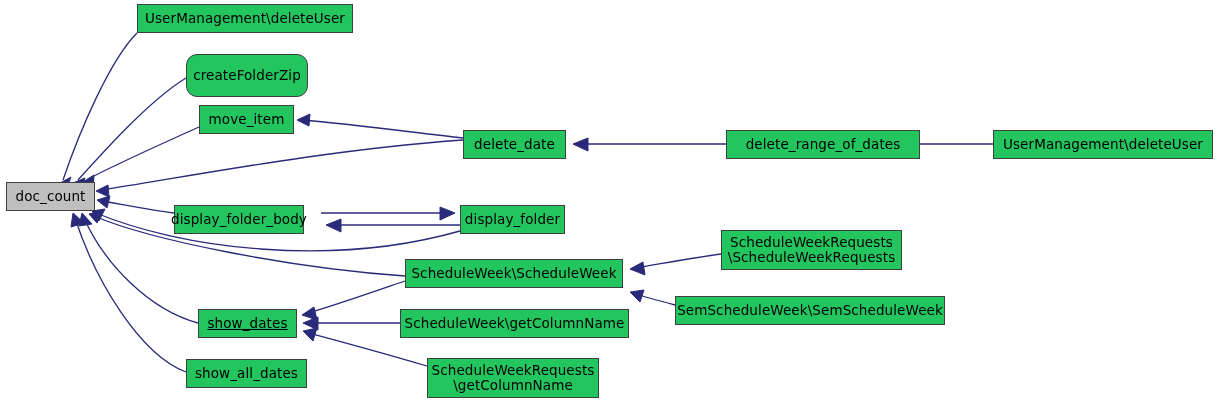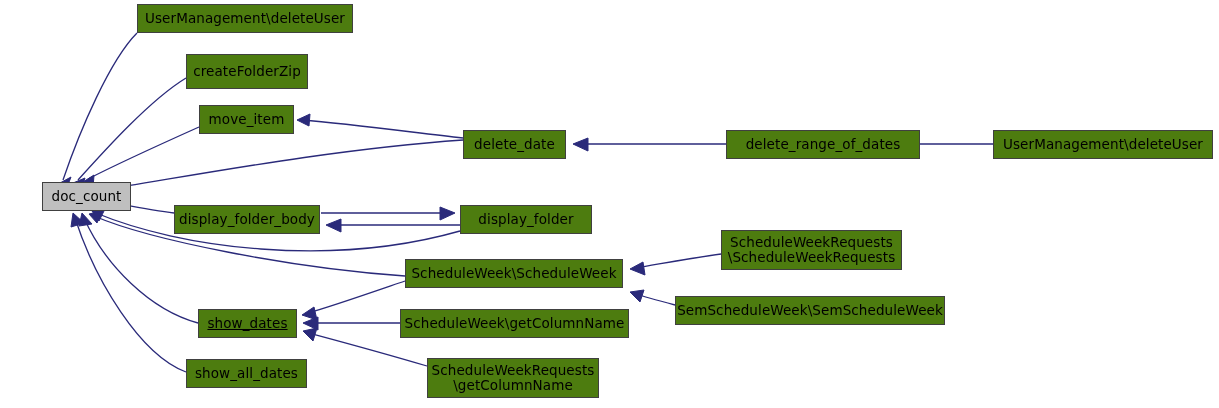--- a/index.html
+++ b/index.html
@@ -21,34 +21,33 @@
     position: absolute;
     left: 0;
     top: 0;
     width: 1219px;
     height: 408px;
   }
   .node {
     position: absolute;
     box-sizing: border-box;
     border: 1px solid #404040;
-    background: #4d7c0f;
+    background: #22c55e;
     color: #000000;
     font-size: 13.5px;
     line-height: 15px;
     display: flex;
     align-items: center;
     justify-content: center;
     text-align: center;
     white-space: pre;
     letter-spacing: 0.1px;
   }
   .node.highlight {
     background: #bfbfbf;
-    margin-left: 36px;
   }
   .node-label {
     display: block;
     padding: 0 6px;
   }
 </style>
 </head>
 <body>
 
 <div id="graph">
@@ -87,27 +86,27 @@
       <polygon points="73,213 84,223 71,227" fill="#2a2a7a" stroke="#2a2a7a" stroke-width="1"></polygon>
       <path d="M405,281 C370,293 330,307 308,313" fill="none" stroke="#2a2a7a" stroke-width="1.3"></path>
       <polygon points="302,315 314,307 317,320" fill="#2a2a7a" stroke="#2a2a7a" stroke-width="1"></polygon>
       <path d="M400,323 L310,323" fill="none" stroke="#2a2a7a" stroke-width="1.3"></path>
       <polygon points="303,323 318,317 318,330" fill="#2a2a7a" stroke="#2a2a7a" stroke-width="1"></polygon>
       <path d="M427,366 C380,352 335,340 309,333" fill="none" stroke="#2a2a7a" stroke-width="1.3"></path>
       <polygon points="303,331 317,328 313,341" fill="#2a2a7a" stroke="#2a2a7a" stroke-width="1"></polygon>
     </svg>
 <div class="node highlight" style="left: 6px; top: 182px; width: 89px; height: 29px;"><span class="node-label">doc_count</span></div>
     <div class="node" style="left: 137px; top: 4px; width: 216px; height: 29px;"><span class="node-label">UserManagement\deleteUser</span></div>
-    <div class="node" style="left: 186px; top: 54px; width: 122px; height: 35px;"><span class="node-label">createFolderZip</span></div>
+    <div class="node" style="left: 186px; top: 54px; width: 122px; height: 43px; border-radius: 11px;"><span class="node-label">createFolderZip</span></div>
     <div class="node" style="left: 199px; top: 105px; width: 95px; height: 29px;"><span class="node-label">move_item</span></div>
     <div class="node" style="left: 463px; top: 130px; width: 103px; height: 29px;"><span class="node-label">delete_date</span></div>
     <div class="node" style="left: 726px; top: 130px; width: 194px; height: 29px;"><span class="node-label">delete_range_of_dates</span></div>
     <div class="node" style="left: 993px; top: 130px; width: 220px; height: 29px;"><span class="node-label">UserManagement\deleteUser</span></div>
-    <div class="node" style="left: 174px; top: 205px; width: 146px; height: 29px;"><span class="node-label">display_folder_body</span></div>
-    <div class="node" style="left: 460px; top: 205px; width: 132px; height: 29px;"><span class="node-label">display_folder</span></div>
+    <div class="node" style="left: 174px; top: 205px; width: 130px; height: 29px;"><span class="node-label">display_folder_body</span></div>
+    <div class="node" style="left: 460px; top: 205px; width: 105px; height: 29px;"><span class="node-label">display_folder</span></div>
     <div class="node" style="left: 721px; top: 230px; width: 181px; height: 40px;"><span class="node-label">ScheduleWeekRequests
 \ScheduleWeekRequests</span></div>
     <div class="node" style="left: 405px; top: 259px; width: 218px; height: 29px; align-items: center;"><span class="node-label">ScheduleWeek\ScheduleWeek</span></div>
     <div class="node" style="left: 675px; top: 296px; width: 270px; height: 29px;"><span class="node-label">SemScheduleWeek\SemScheduleWeek</span></div>
     <div class="node" style="left: 198px; top: 309px; width: 99px; height: 29px; text-decoration: underline;"><span class="node-label">show_dates</span></div>
     <div class="node" style="left: 400px; top: 309px; width: 229px; height: 29px;"><span class="node-label">ScheduleWeek\getColumnName</span></div>
     <div class="node" style="left: 186px; top: 359px; width: 121px; height: 29px;"><span class="node-label">show_all_dates</span></div>
     <div class="node" style="left: 427px; top: 358px; width: 172px; height: 40px;"><span class="node-label">ScheduleWeekRequests
 \getColumnName</span></div>
   </div>

